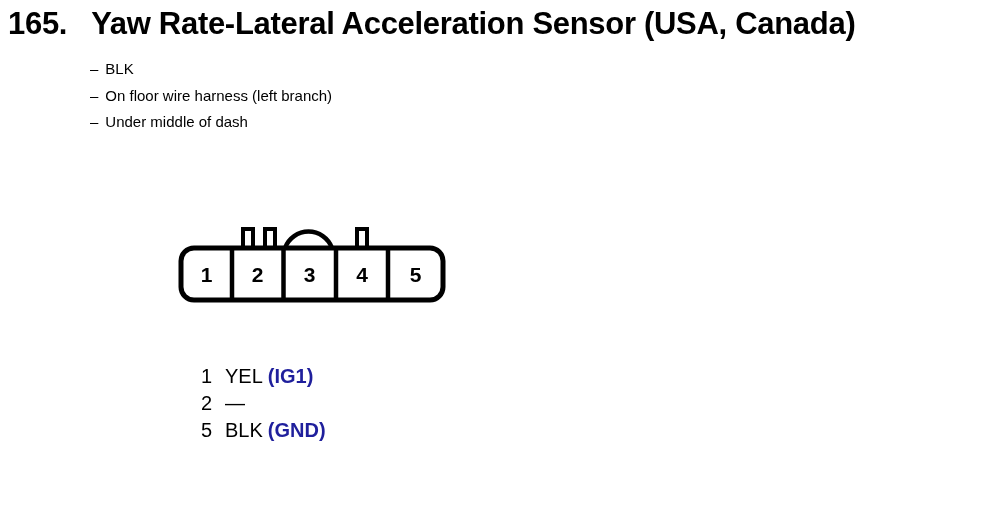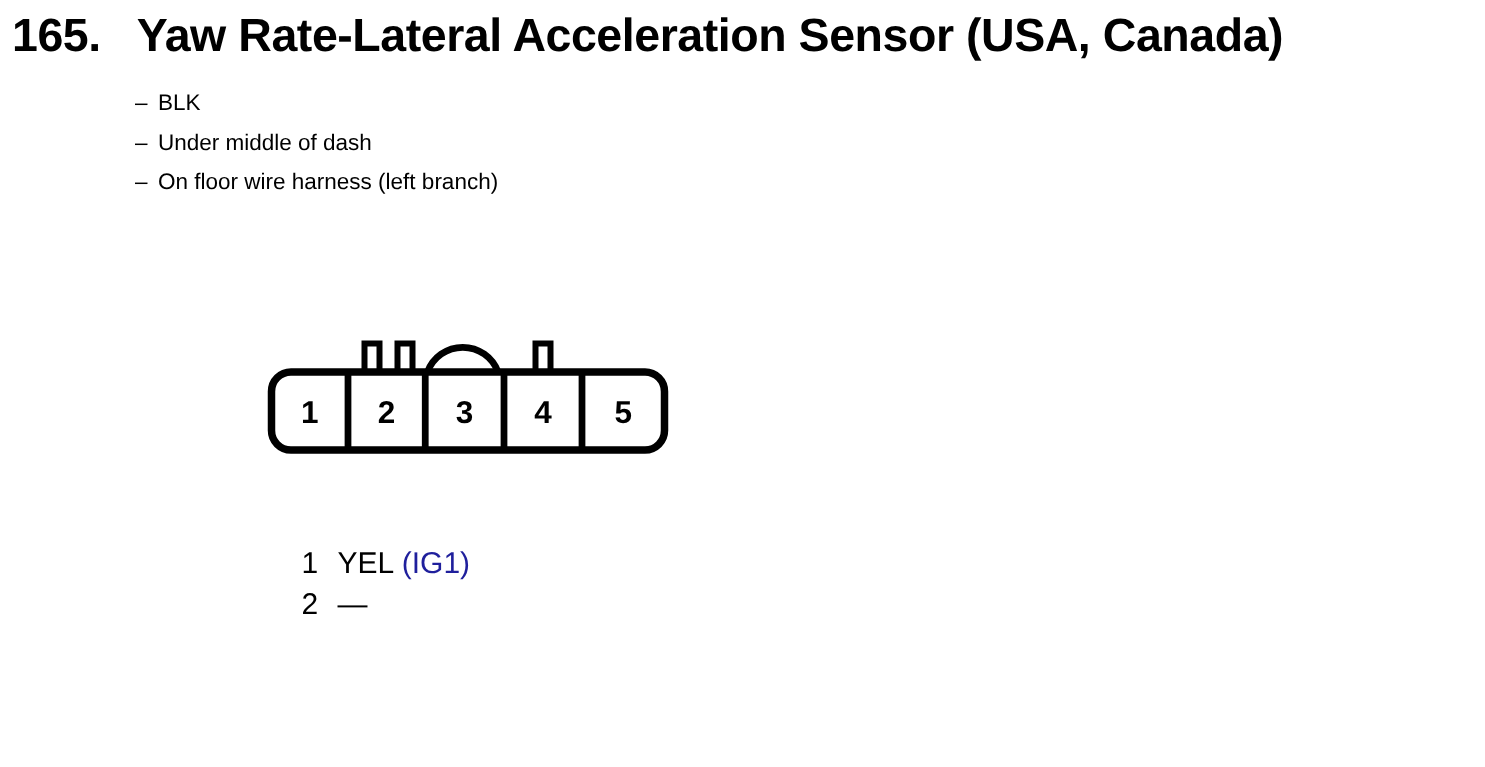--- a/index.html
+++ b/index.html
@@ -76,39 +76,40 @@
     line-height: 27px;
     white-space: nowrap;
   }
   .pin-row .pin-num {
     display: inline-block;
     width: 24px;
   }
   .pin-row .pin-signal {
     color: var(--signal-blue, #1f1f9c);
     margin-left: 5px;
+    font-weight: bold;
   }
 </style>
 </head>
 <body>
 
 <div class="title-row">
   <span class="item-number">165.</span>
   <span class="title-text">Yaw Rate-Lateral Acceleration Sensor (USA, Canada)</span>
 </div>
 
 <div class="notes">
   <div class="note">
     <span class="dash">–</span><span>BLK</span>
   </div>
   <div class="note">
-    <span class="dash">–</span><span>Under middle of dash</span>
+    <span class="dash">–</span><span>On floor wire harness (left branch)</span>
   </div>
   <div class="note">
-    <span class="dash">–</span><span>On floor wire harness (left branch)</span>
+    <span class="dash">–</span><span>Under middle of dash</span>
   </div>
 </div>
 
 <svg class="connector-svg" width="276" height="88" viewBox="0 0 276 88">
 
   <rect class="stroke" x="68" y="9" width="10" height="19" stroke-width="4"></rect>
   <rect class="stroke" x="90" y="9" width="10" height="19" stroke-width="4"></rect>
   <rect class="stroke" x="182" y="9" width="10" height="19" stroke-width="4"></rect>
 
   <path class="stroke" d="M 110 28 A 25 25 0 0 1 157 28" stroke-width="4.5"></path>
@@ -127,13 +128,16 @@
   <text class="cavity-num" x="240.5" y="62">5</text>
 </svg>
 
 <div class="pinout">
   <div class="pin-row">
     <span class="pin-num">1</span><span class="pin-wire">YEL</span><span class="pin-signal">(IG1)</span>
   </div>
   <div class="pin-row">
     <span class="pin-num">2</span><span class="pin-wire">—</span><span class="pin-signal"></span>
   </div>
+  <div class="pin-row">
+    <span class="pin-num">5</span><span class="pin-wire">BLK</span><span class="pin-signal">(GND)</span>
+  </div>
 </div>
 
 </body></html>

